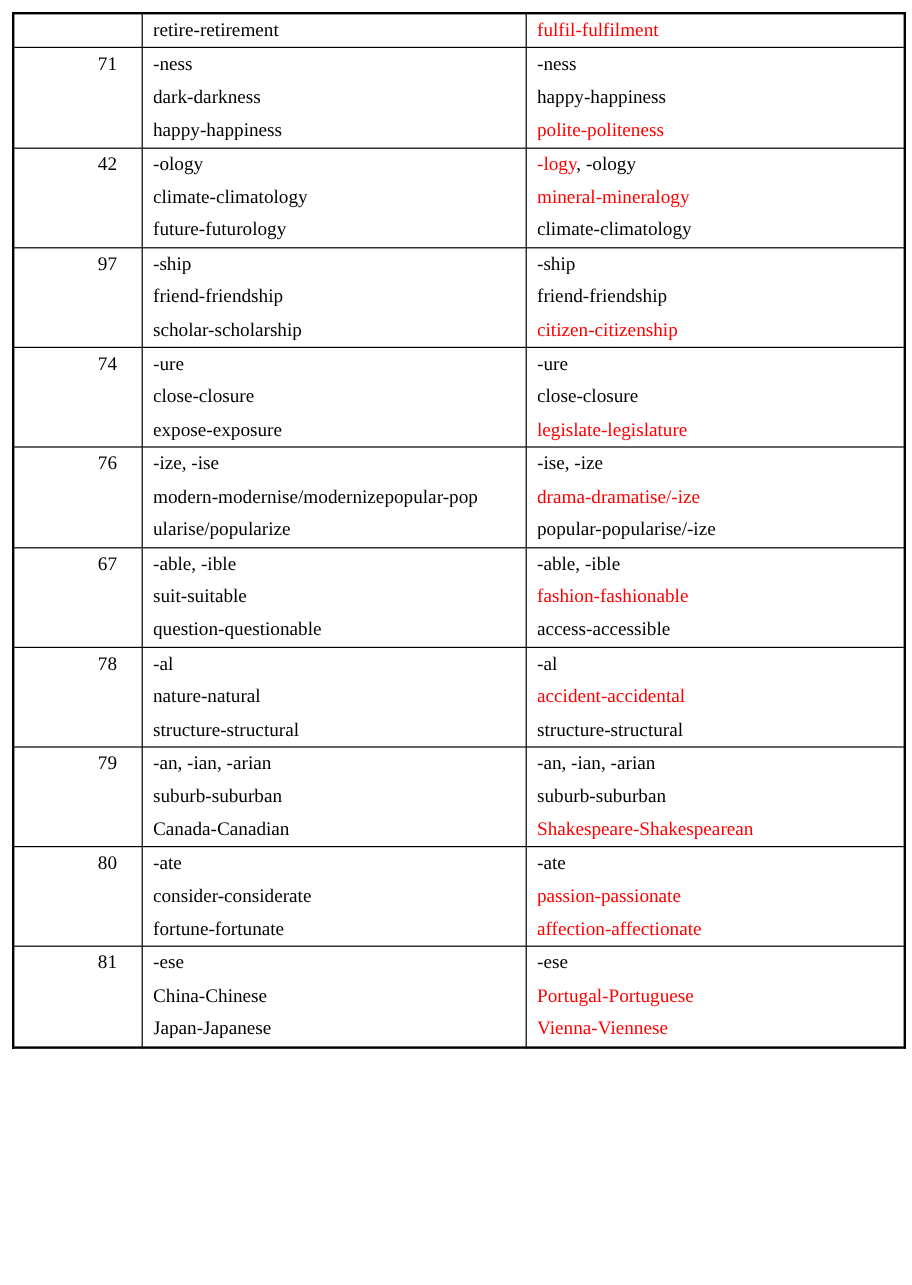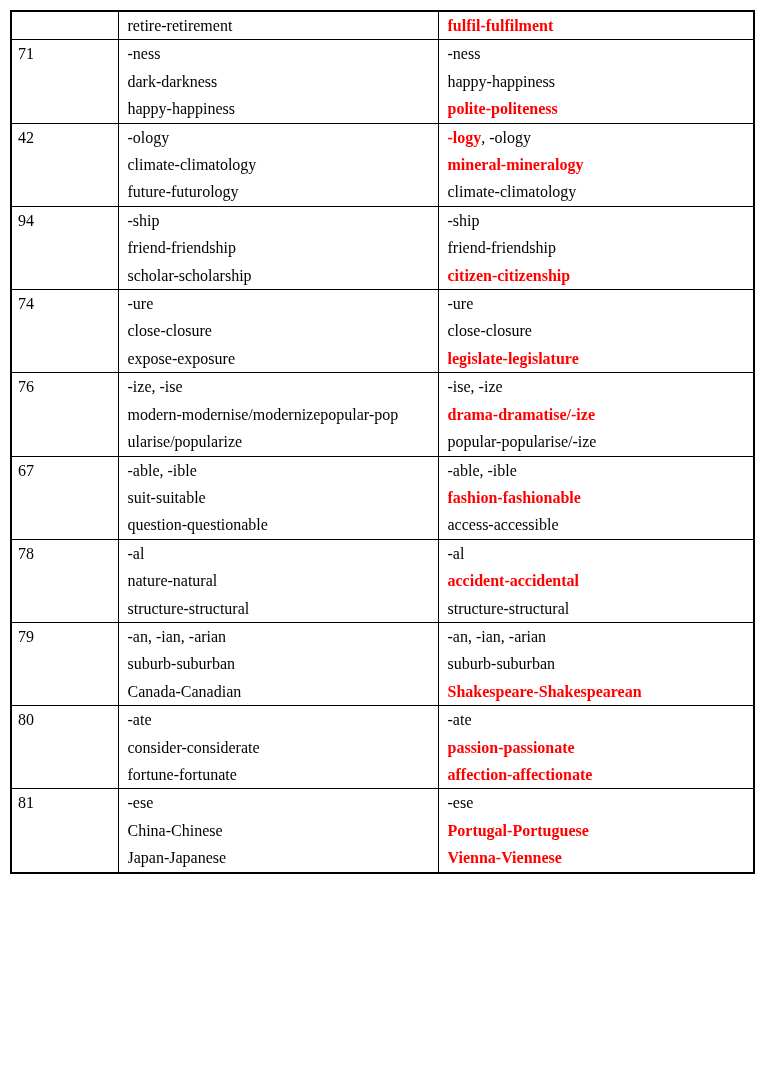--- a/index.html
+++ b/index.html
@@ -32,28 +32,28 @@
   col.c-left  { width: 320px; }
   col.c-right { width: 316px; }
   td {
     border: 1px solid var(--border);
     vertical-align: top;
     font-size: 16px;
     line-height: 27.4px;
     padding: 0 9px;
   }
   td.num-cell {
-    text-align: left;
-    padding: 0 6px;
+    text-align: right;
+    padding: 0 20px;
   }
   .line {
     white-space: nowrap;
     overflow: hidden;
   }
-  .red { color: var(--red); font-weight: bold; }
+  .red { color: var(--red); }
 </style>
 </head>
 <body>
 
 <div class="page">
   <table class="suffix-table">
     <colgroup>
       <col class="c-num">
       <col class="c-left">
       <col class="c-right">
@@ -88,21 +88,21 @@
             <div class="line"><span>climate-climatology</span></div>
             <div class="line"><span>future-futurology</span></div>
           </td>
           <td class="text-cell">
             <div class="line"><span class="red">-logy</span><span>, -ology</span></div>
             <div class="line"><span class="red">mineral-mineralogy</span></div>
             <div class="line"><span>climate-climatology</span></div>
           </td>
         </tr>
         <tr>
-          <td class="num-cell">94</td>
+          <td class="num-cell">97</td>
           <td class="text-cell">
             <div class="line"><span>-ship</span></div>
             <div class="line"><span>friend-friendship</span></div>
             <div class="line"><span>scholar-scholarship</span></div>
           </td>
           <td class="text-cell">
             <div class="line"><span>-ship</span></div>
             <div class="line"><span>friend-friendship</span></div>
             <div class="line"><span class="red">citizen-citizenship</span></div>
           </td>

